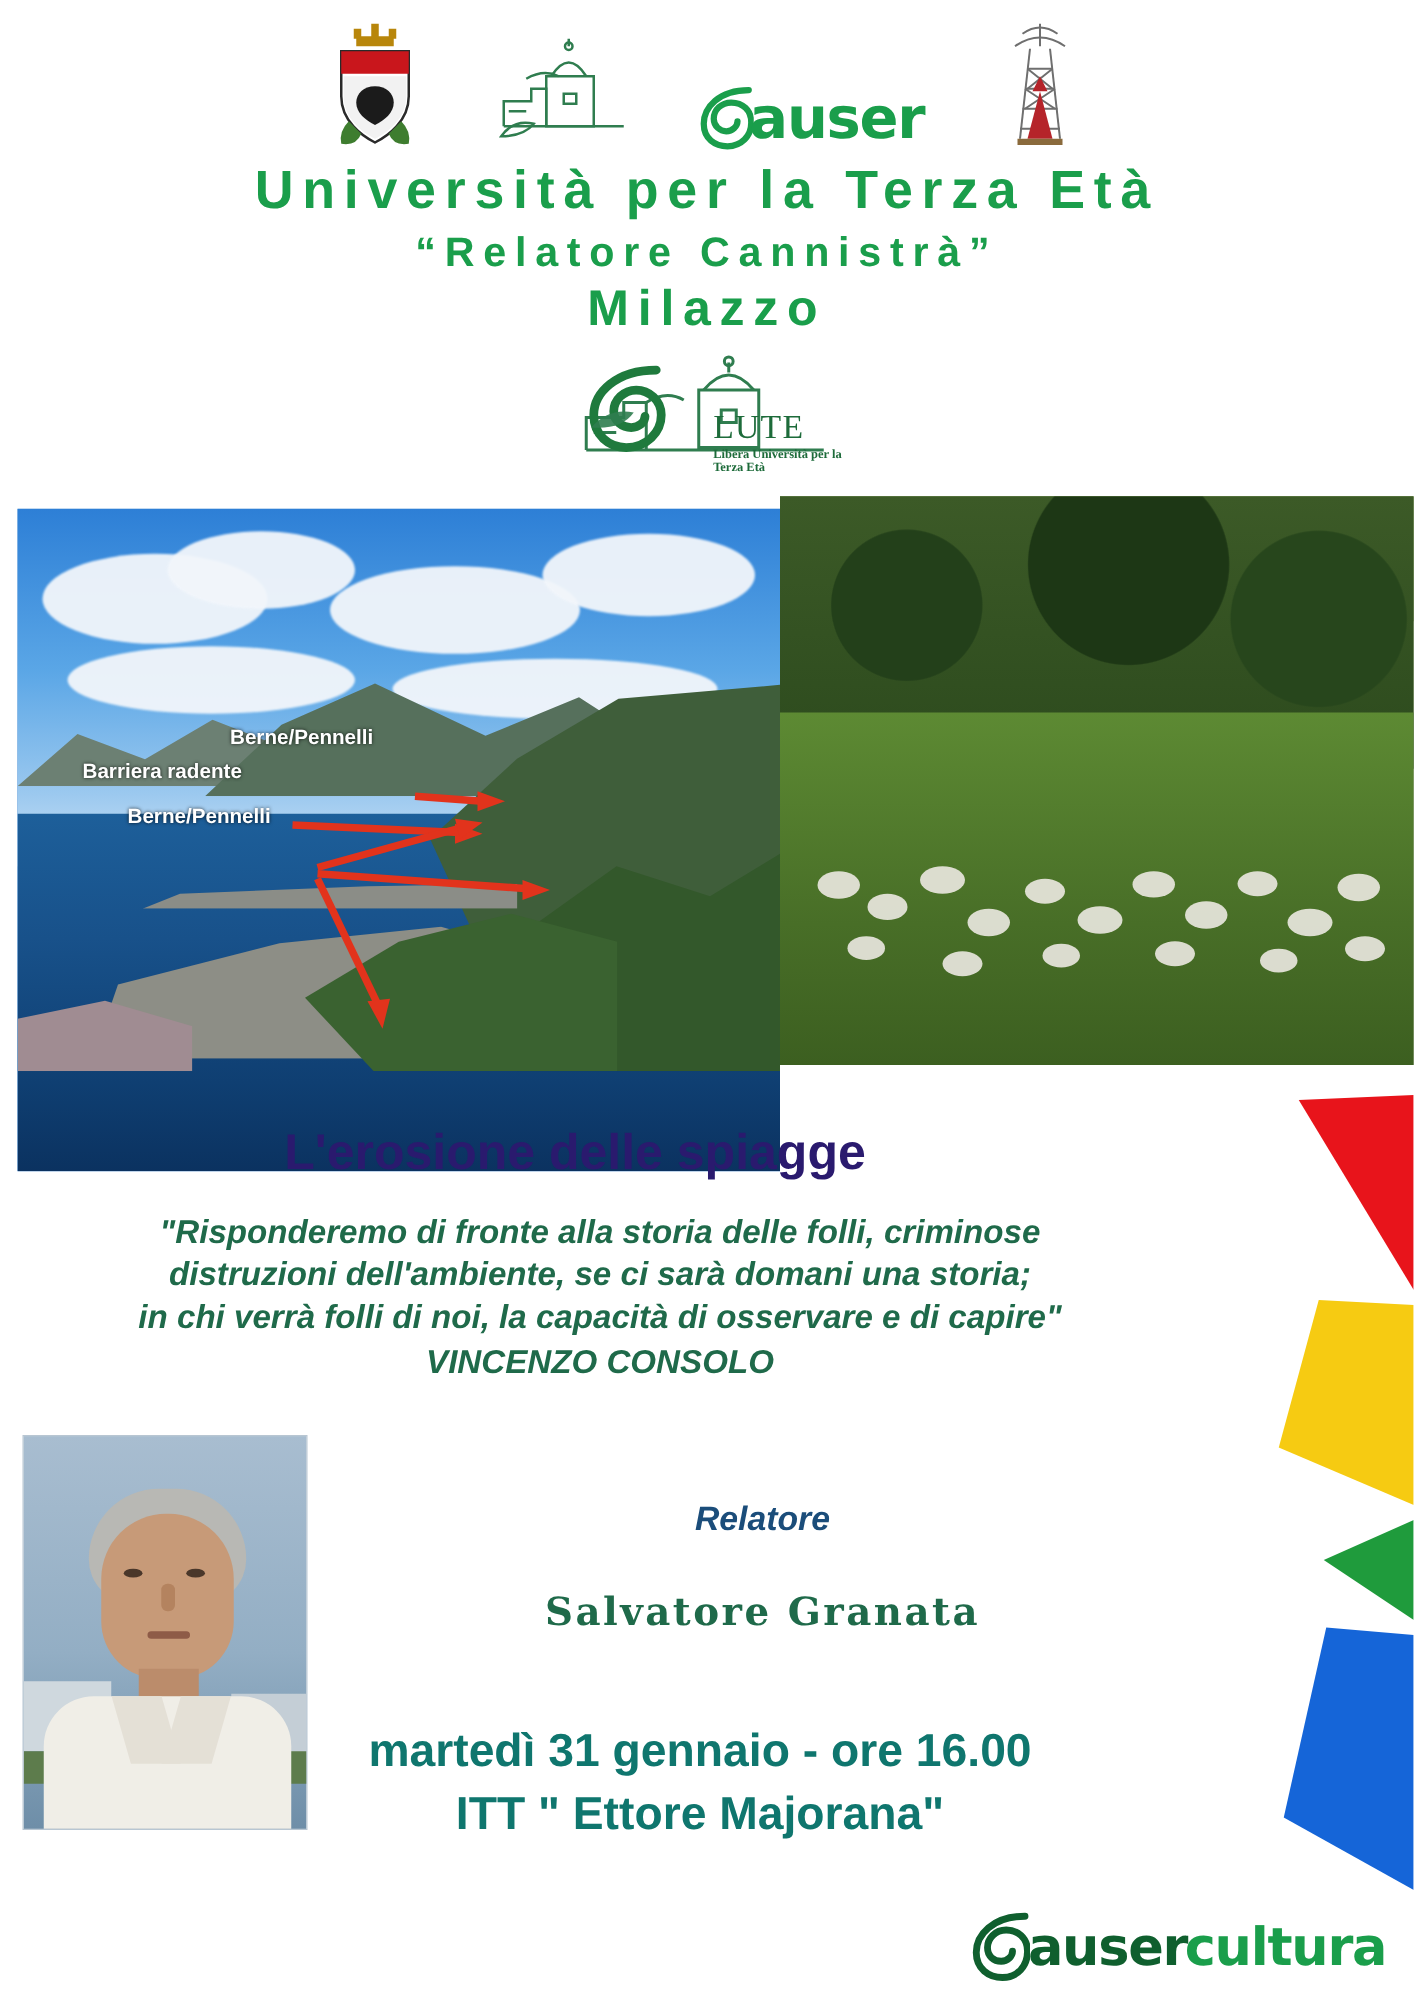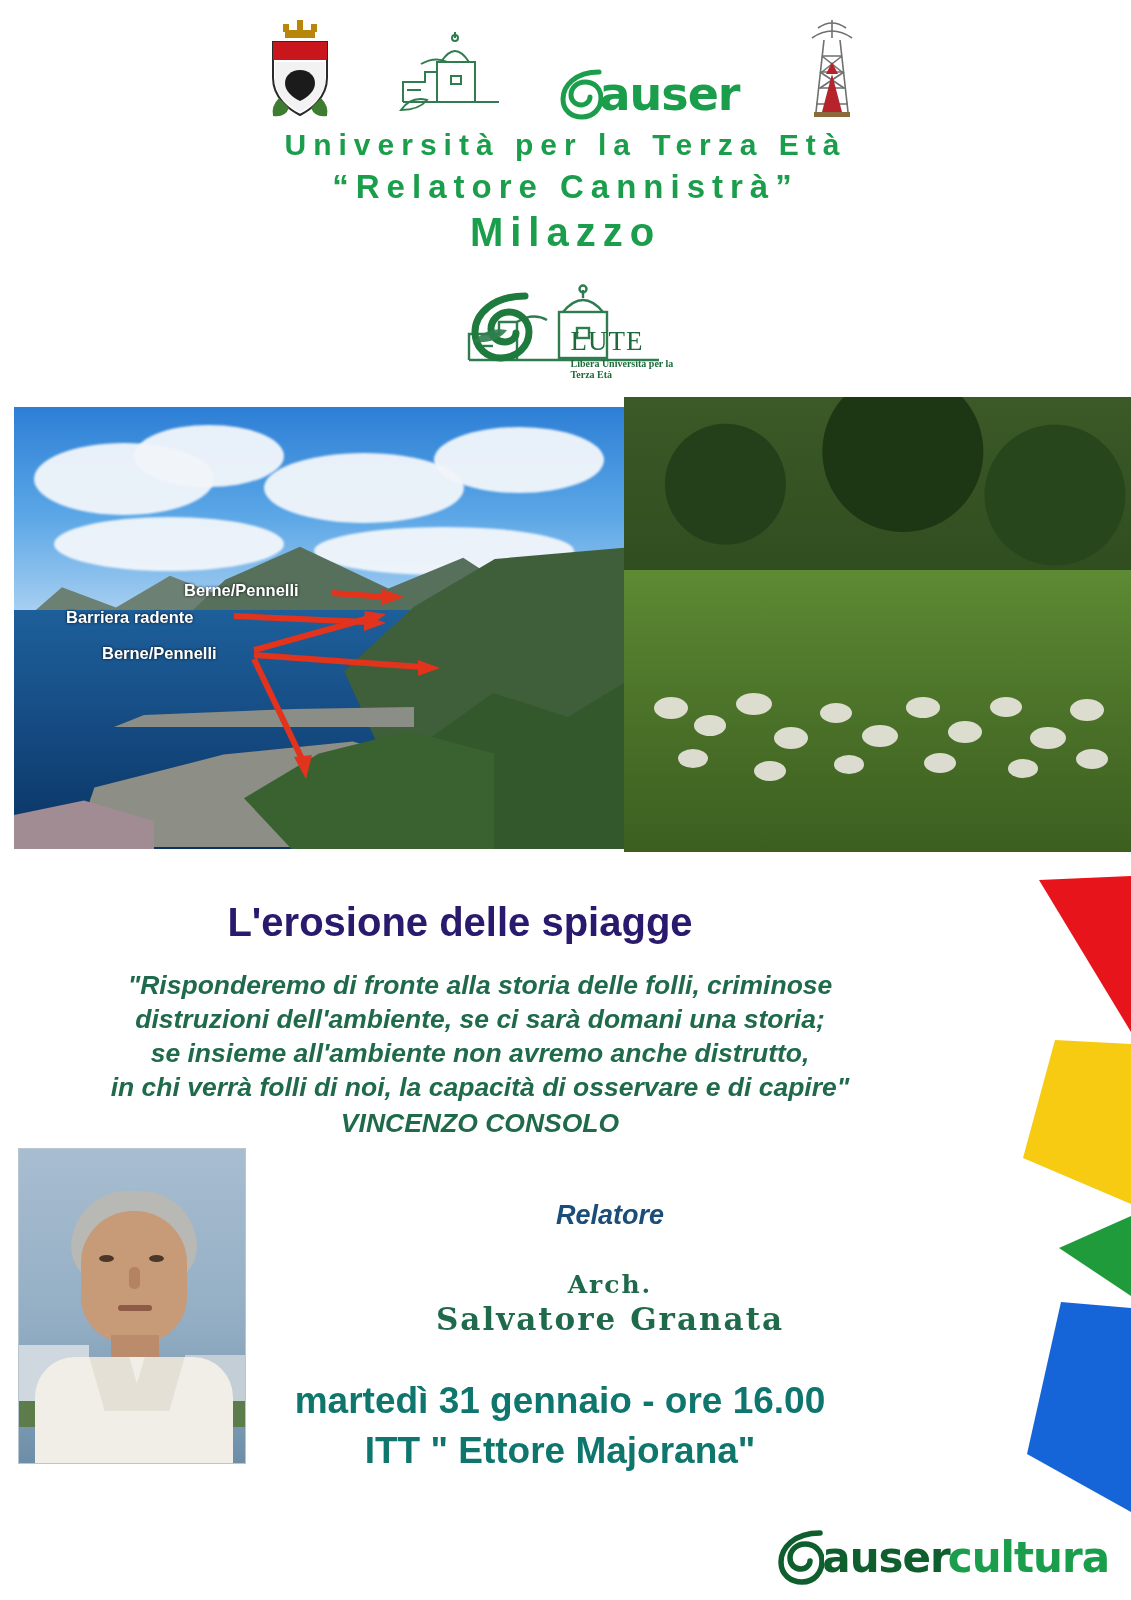--- a/index.html
+++ b/index.html
@@ -52,21 +52,21 @@
   .title-block {
     position: absolute;
     top: 128px;
     left: 0;
     width: 100%;
     text-align: center;
     color: #1a9e4b;
     font-family: "Liberation Sans", sans-serif;
     font-weight: bold;
   }
-  .title-line1 { font-size: 30px; letter-spacing: 7px; }
+  .title-line1 { font-size: 43px; letter-spacing: 7px; }
   .title-line2 { font-size: 33px; letter-spacing: 7px; margin-top: 6px; }
   .title-line3 { font-size: 40px; letter-spacing: 7px; margin-top: 4px; }
 
   
   .lute-logo {
     position: absolute;
     top: 272px;
     left: 50%;
     transform: translateX(-50%);
     width: 230px;
@@ -86,21 +86,21 @@
   .photo-band {
     position: absolute;
     top: 397px;
     left: 0;
     width: 1131px;
     height: 455px;
   }
   .photo-left {
     position: absolute;
     left: 14px; top: 10px;
-    width: 610px; height: 442px;
+    width: 610px; height: 530px;
     overflow: hidden;
     background: linear-gradient(#2f7fd0, #2f7fd0);
   }
   .sky {
     position: absolute; left:0; top:0; width:100%; height:54%;
     background: linear-gradient(#2d7fd6 0%, #5aa6e6 45%, #9cc9ef 80%, #cfe3f5 100%);
   }
   .cloud {
     position: absolute;
     background: #f2f6fb;
@@ -458,29 +458,27 @@
     <path d="M200 344 L200 424 L128 376 Z" fill="#1f9b3c"></path>
     <path d="M200 436 L200 640 L96 582 L130 430 Z" fill="#1565d8"></path>
   </svg>
 </div>
 
 <div class="headline">L'erosione delle spiagge</div>
 
 <div class="quote">
   <div>"Risponderemo di fronte alla storia delle folli, criminose</div>
   <div>distruzioni dell'ambiente, se ci sarà domani una storia;</div>
-  <div>se insieme all'ambiente non avremo anche distrutto,</div>
   <div>in chi verrà folli di noi, la capacità di osservare e di capire"</div>
   <span class="author">VINCENZO CONSOLO</span>
 </div>
 
 <div class="relatore">Relatore</div>
 
 <div class="speaker">
-  <div class="s1">Arch.</div>
   <div class="s2">Salvatore Granata</div>
 </div>
 
 <div class="when">
   <div>martedì 31  gennaio - ore 16.00</div>
   <div>ITT " Ettore Majorana"</div>
 </div>
 
 <div class="portrait">
   <div class="p-bg"></div>

